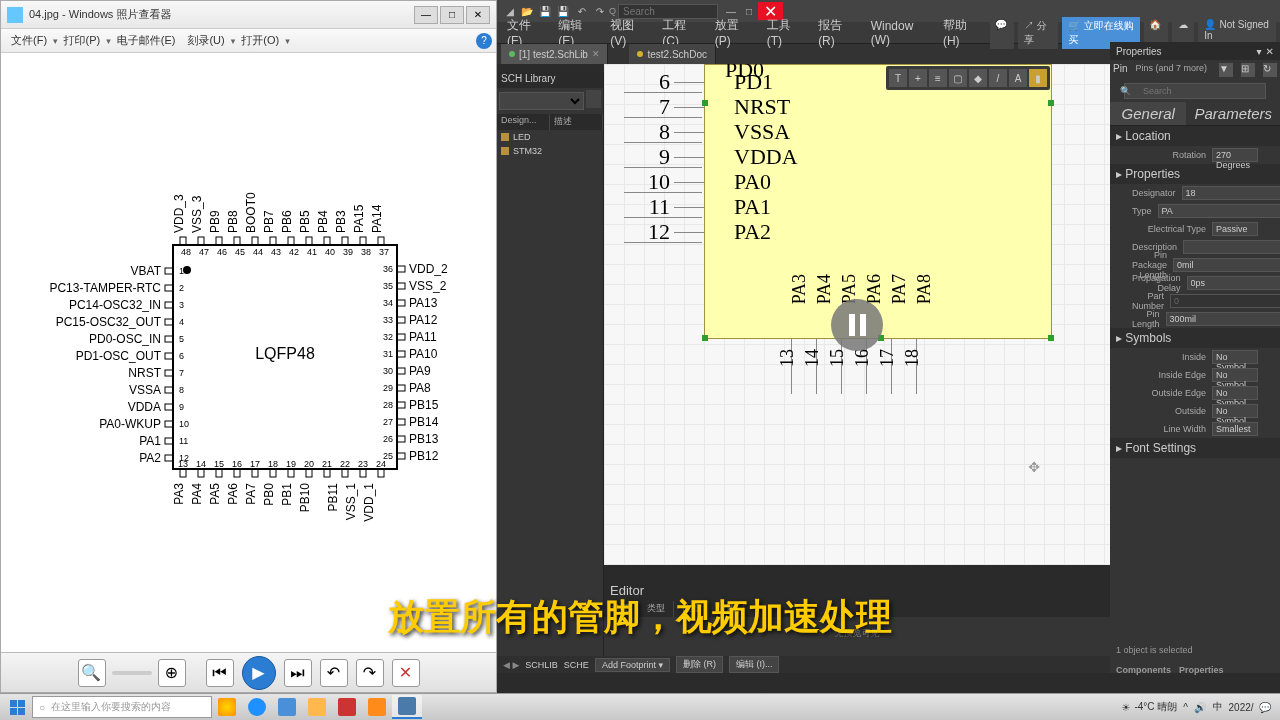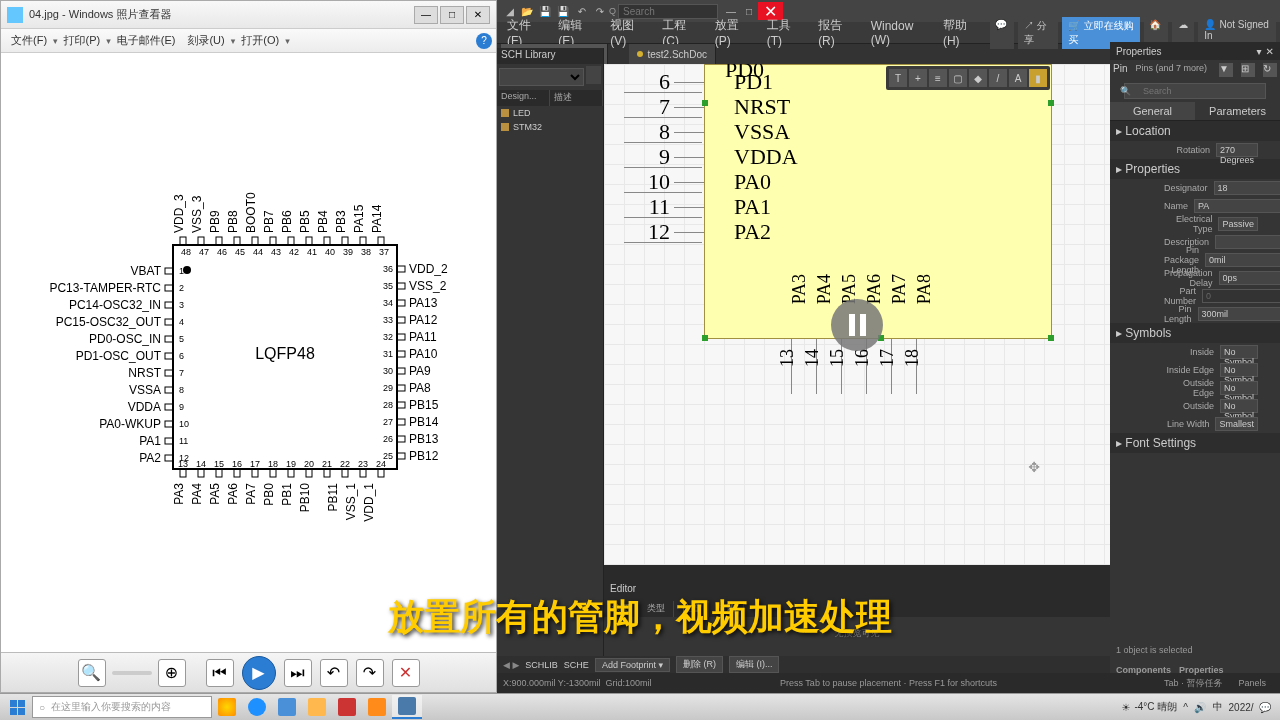--- a/index.html
+++ b/index.html
@@ -35,21 +35,21 @@
 .action-btn { font-size: 10px; color: #ccc; padding: 2px 6px; background: #444; cursor: pointer; }
 .action-btn.highlight { background: #4a90d9; color: #fff; }
 .tab-bar { height: 20px; background: #333; display: flex; padding-left: 4px; gap: 21px; }
 .etab { font-size: 10px; padding: 2px 8px; background: #444; color: #ccc; border-right: 1px solid #222; cursor: pointer; display: flex; align-items: center; gap: 4px; }
 .etab.active { background: #555; }
 .dot-green { width: 6px; height: 6px; background: #5fb85f; border-radius: 50%; }
 .dot-yellow { width: 6px; height: 6px; background: #d4b030; border-radius: 50%; }
 .etab-close { font-size: 9px; color: #999; }
 
 
-.sch-panel { position: absolute; left: 0; top: 48px; width: 107px; bottom: 37px; background: #353535; border-right: 1px solid #222; }
+.sch-panel { position: absolute; left: 0; top: 72px; width: 107px; bottom: 37px; background: #353535; border-right: 1px solid #222; }
 .sch-header { height: 16px; background: #2a2a2a; font-size: 10px; color: #ccc; padding: 1px 4px; }
 .sch-select { width: 90%; margin: 2px auto; display: block; background: #444; border: 1px solid #555; height: 18px; }
 .sch-list-header { height: 16px; background: #2a2a2a; display: flex; font-size: 9px; color: #aaa; }
 .sch-list-header > div { flex: 1; padding: 1px 4px; border-right: 1px solid #444; }
 .sch-item { height: 14px; font-size: 9px; color: #ccc; padding: 1px 4px; display: flex; align-items: center; gap: 4px; }
 .sch-item .cube { width: 8px; height: 8px; background: #b89040; }
 
 
 .canvas-area { position: absolute; left: 107px; top: 64px; right: 170px; bottom: 108px; background: #f7f7f7; overflow: hidden; }
 .grid-bg { position: absolute; inset: 0; background-image: linear-gradient(#e8e8e8 1px, transparent 1px), linear-gradient(90deg, #e8e8e8 1px, transparent 1px); background-size: 20px 20px; }
@@ -69,35 +69,35 @@
 .pause-bars { display: flex; gap: 5px; }
 .pause-bars > div { width: 6px; height: 22px; background: #fff; }
 
 
 .props-panel { position: absolute; right: 0; top: 42px; width: 170px; bottom: 20px; background: #353535; color: #ccc; font-size: 10px; }
 .props-title { height: 18px; background: #2a2a2a; padding: 2px 6px; font-size: 10px; display: flex; align-items: center; }
 .props-title .pright { margin-left: auto; display: flex; gap: 4px; }
 .prop-select-row { display: flex; align-items: flex-start; padding: 3px 3px; gap: 8px; }
 .prop-search { width: 90%; margin: 3px auto; display: block; background: #444; border: 1px solid #555; color: #999; font-size: 9px; padding: 2px 4px; }
 .tab-switch { display: flex; border-bottom: 1px solid #222; }
-.tab-switch > div { flex: 1; text-align: center; padding: 3px 8px; font-size: 11px; cursor: pointer; }
+.tab-switch > div { flex: 1; text-align: center; padding: 3px 8px; font-size: 15px; cursor: pointer; font-style: italic; }
 .tab-switch > div.active { background: #444; }
 .sect-header { padding: 3px 6px; font-size: 12px; background: #2d2d2d; cursor: pointer; }
-.prop-row { display: flex; align-items: center; padding: 2px 22px; height: 18px; margin-left: 32px; }
+.prop-row { display: flex; align-items: center; padding: 2px 22px; height: 18px; }
 .prop-label { width: 80px; text-align: right; font-size: 9px; color: #aaa; padding-right: 6px; }
 .prop-value { flex: 1; background: #444; border: 1px solid #555; color: #ccc; font-size: 9px; padding: 1px 3px; height: 14px; }
 .prop-value.num { text-align: left; }
 .eye-btn { width: 14px; height: 14px; background: #555; margin-left: 2px; cursor: pointer; }
 .preview-box { height: 62px; margin: 4px 6px; background: #2a2a2a; display: flex; align-items: center; justify-content: center; font-size: 11px; color: #888; position: relative; }
 .preview-pin { position: absolute; right: 8px; top: 50%; width: 40px; height: 2px; background: #6a8aaa; }
 .props-footer { position: absolute; bottom: 0; left: 0; right: 0; height: 30px; font-size: 9px; color: #999; padding: 2px 6px; }
 .props-footer .tabs2 { display: flex; gap: 8px; margin-top: 10px; font-weight: bold; }
 
 
-.editor-bar { position: absolute; left: 107px; right: 170px; bottom: 92px; height: 16px; background: #2a2a2a; font-size: 10px; color: #ccc; padding: 18px 6px; }
+.editor-bar { position: absolute; left: 107px; right: 170px; bottom: 92px; height: 16px; background: #2a2a2a; font-size: 13px; color: #ccc; padding: 18px 6px; }
 .bottom-grid { position: absolute; left: 107px; right: 170px; bottom: 37px; height: 55px; background: #353535; }
 .bottom-headers { display: flex; height: 16px; background: #2a2a2a; font-size: 9px; color: #aaa; }
 .bottom-headers > div { padding: 1px 8px; border-right: 1px solid #444; }
 .empty-msg { text-align: center; font-size: 9px; color: #888; padding-top: 10px; }
 .bottom-toolbar { position: absolute; left: 0; right: 0; bottom: 20px; height: 17px; background: #2f2f2f; display: flex; align-items: center; gap: 6px; padding: 0 6px; font-size: 9px; color: #ccc; }
 .bottom-toolbar .bbtn { padding: 1px 6px; background: #444; border: 1px solid #555; cursor: pointer; font-size: 9px; }
 .status-bar { position: absolute; left: 0; right: 0; bottom: 0; height: 20px; background: #2a2a2a; display: flex; align-items: center; font-size: 9px; color: #999; padding: 0 6px; }
 .status-bar .center-hint { position: absolute; left: 50%; transform: translateX(-50%); }
 .status-bar .right-panels { margin-left: auto; display: flex; gap: 8px; }
 
@@ -489,29 +489,20 @@
     <div class="empty-msg">无预览可见</div>
   </div>
   <div class="bottom-toolbar">
     <span style="color:#888">◀ ▶</span>
     <span>SCHLIB</span>
     <span>SCHE</span>
     <div class="bbtn"><span>Add Footprint</span> ▾</div>
     <div class="bbtn">删除 (R)</div>
     <div class="bbtn">编辑 (I)...</div>
   </div>
-  <div class="status-bar">
-    <span>X:900.000mil Y:-1300mil</span>&nbsp;&nbsp;
-    <span>Grid:100mil</span>
-    <span class="center-hint">Press Tab to pause placement · Press F1 for shortcuts</span>
-    <div class="right-panels">
-      <span>Tab · 暂停任务</span>
-      <span class="bbtn" style="padding:1px 8px">Panels</span>
-    </div>
-  </div>
 
   <div class="props-panel">
     <div class="props-title">
       <span>Properties</span>
       <span class="pright">
           <span>▾</span>
           <span>✕</span>
         </span>
     </div>
     <div class="prop-select-row">
@@ -534,21 +525,21 @@
       <div class="prop-label">Rotation</div>
       <div class="prop-value">270 Degrees</div>
     </div>
     <div class="sect-header">▸ <span>Properties</span></div>
     <div class="prop-row">
         <div class="prop-label">Designator</div>
         <input class="prop-value num" value="18" style="">
         <div class="eye-btn"></div>
       </div>
     <div class="prop-row">
-        <div class="prop-label">Name</div>
+        <div class="prop-label">Type</div>
         <input class="prop-value" value="PA" style="">
         <div class="eye-btn"></div>
       </div>
     <div class="prop-row">
         <div class="prop-label">Electrical Type</div>
         <div class="prop-value">Passive</div>
       </div>
     <div class="prop-row">
         <div class="prop-label">Description</div>
         <input class="prop-value" value="" style="">

